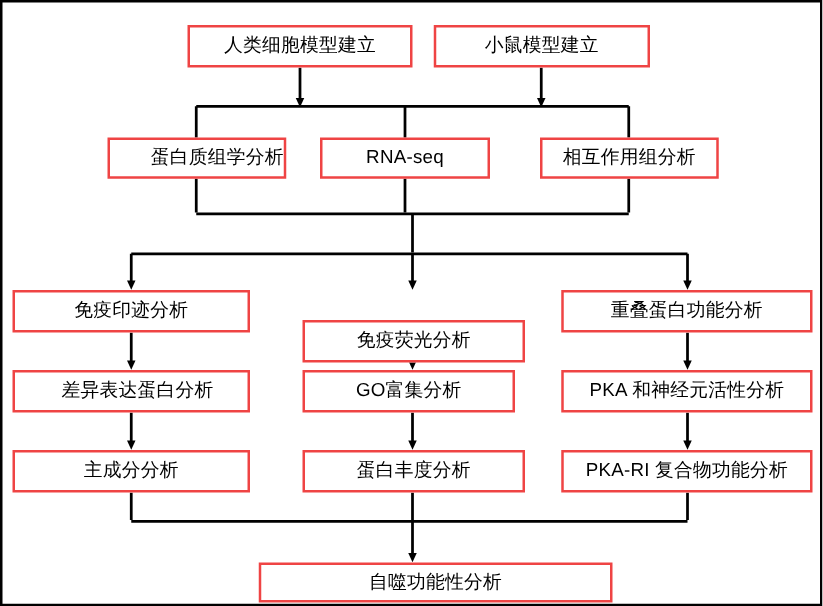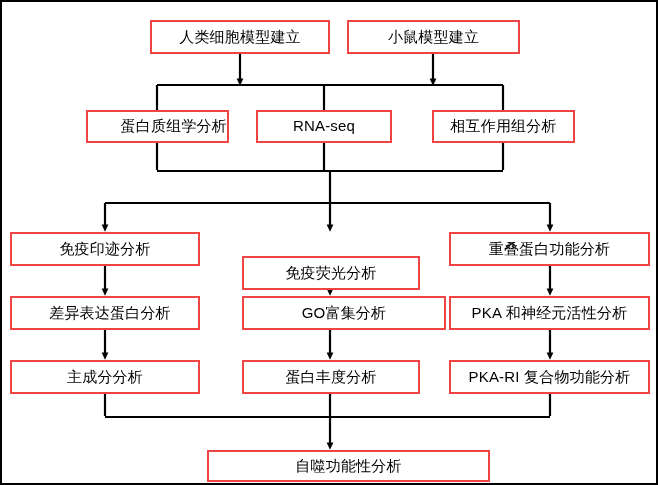--- a/index.html
+++ b/index.html
@@ -119,21 +119,21 @@
   </div>
   <div class="node" style="left: 240px; top: 230px; width: 178px; height: 34px; margin-top: 24px;">
     <span>免疫荧光分析</span>
   </div>
   <div class="node" style="left: 447px; top: 230px; width: 201px; height: 34px;">
     <span>重叠蛋白功能分析</span>
   </div>
   <div class="node" style="left: 8px; top: 294px; width: 190px; height: 34px; padding-left: 10px;">
     <span>差异表达蛋白分析</span>
   </div>
-  <div class="node" style="left: 240px; top: 294px; width: 204px; height: 34px;">
+  <div class="node" style="left: 240px; top: 294px; width: 170px; height: 34px;">
     <span>GO富集分析</span>
   </div>
   <div class="node" style="left: 447px; top: 294px; width: 201px; height: 34px;">
     <span>PKA 和神经元活性分析</span>
   </div>
   <div class="node" style="left: 8px; top: 358px; width: 190px; height: 34px;">
     <span>主成分分析</span>
   </div>
   <div class="node" style="left: 240px; top: 358px; width: 178px; height: 34px;">
     <span>蛋白丰度分析</span>

